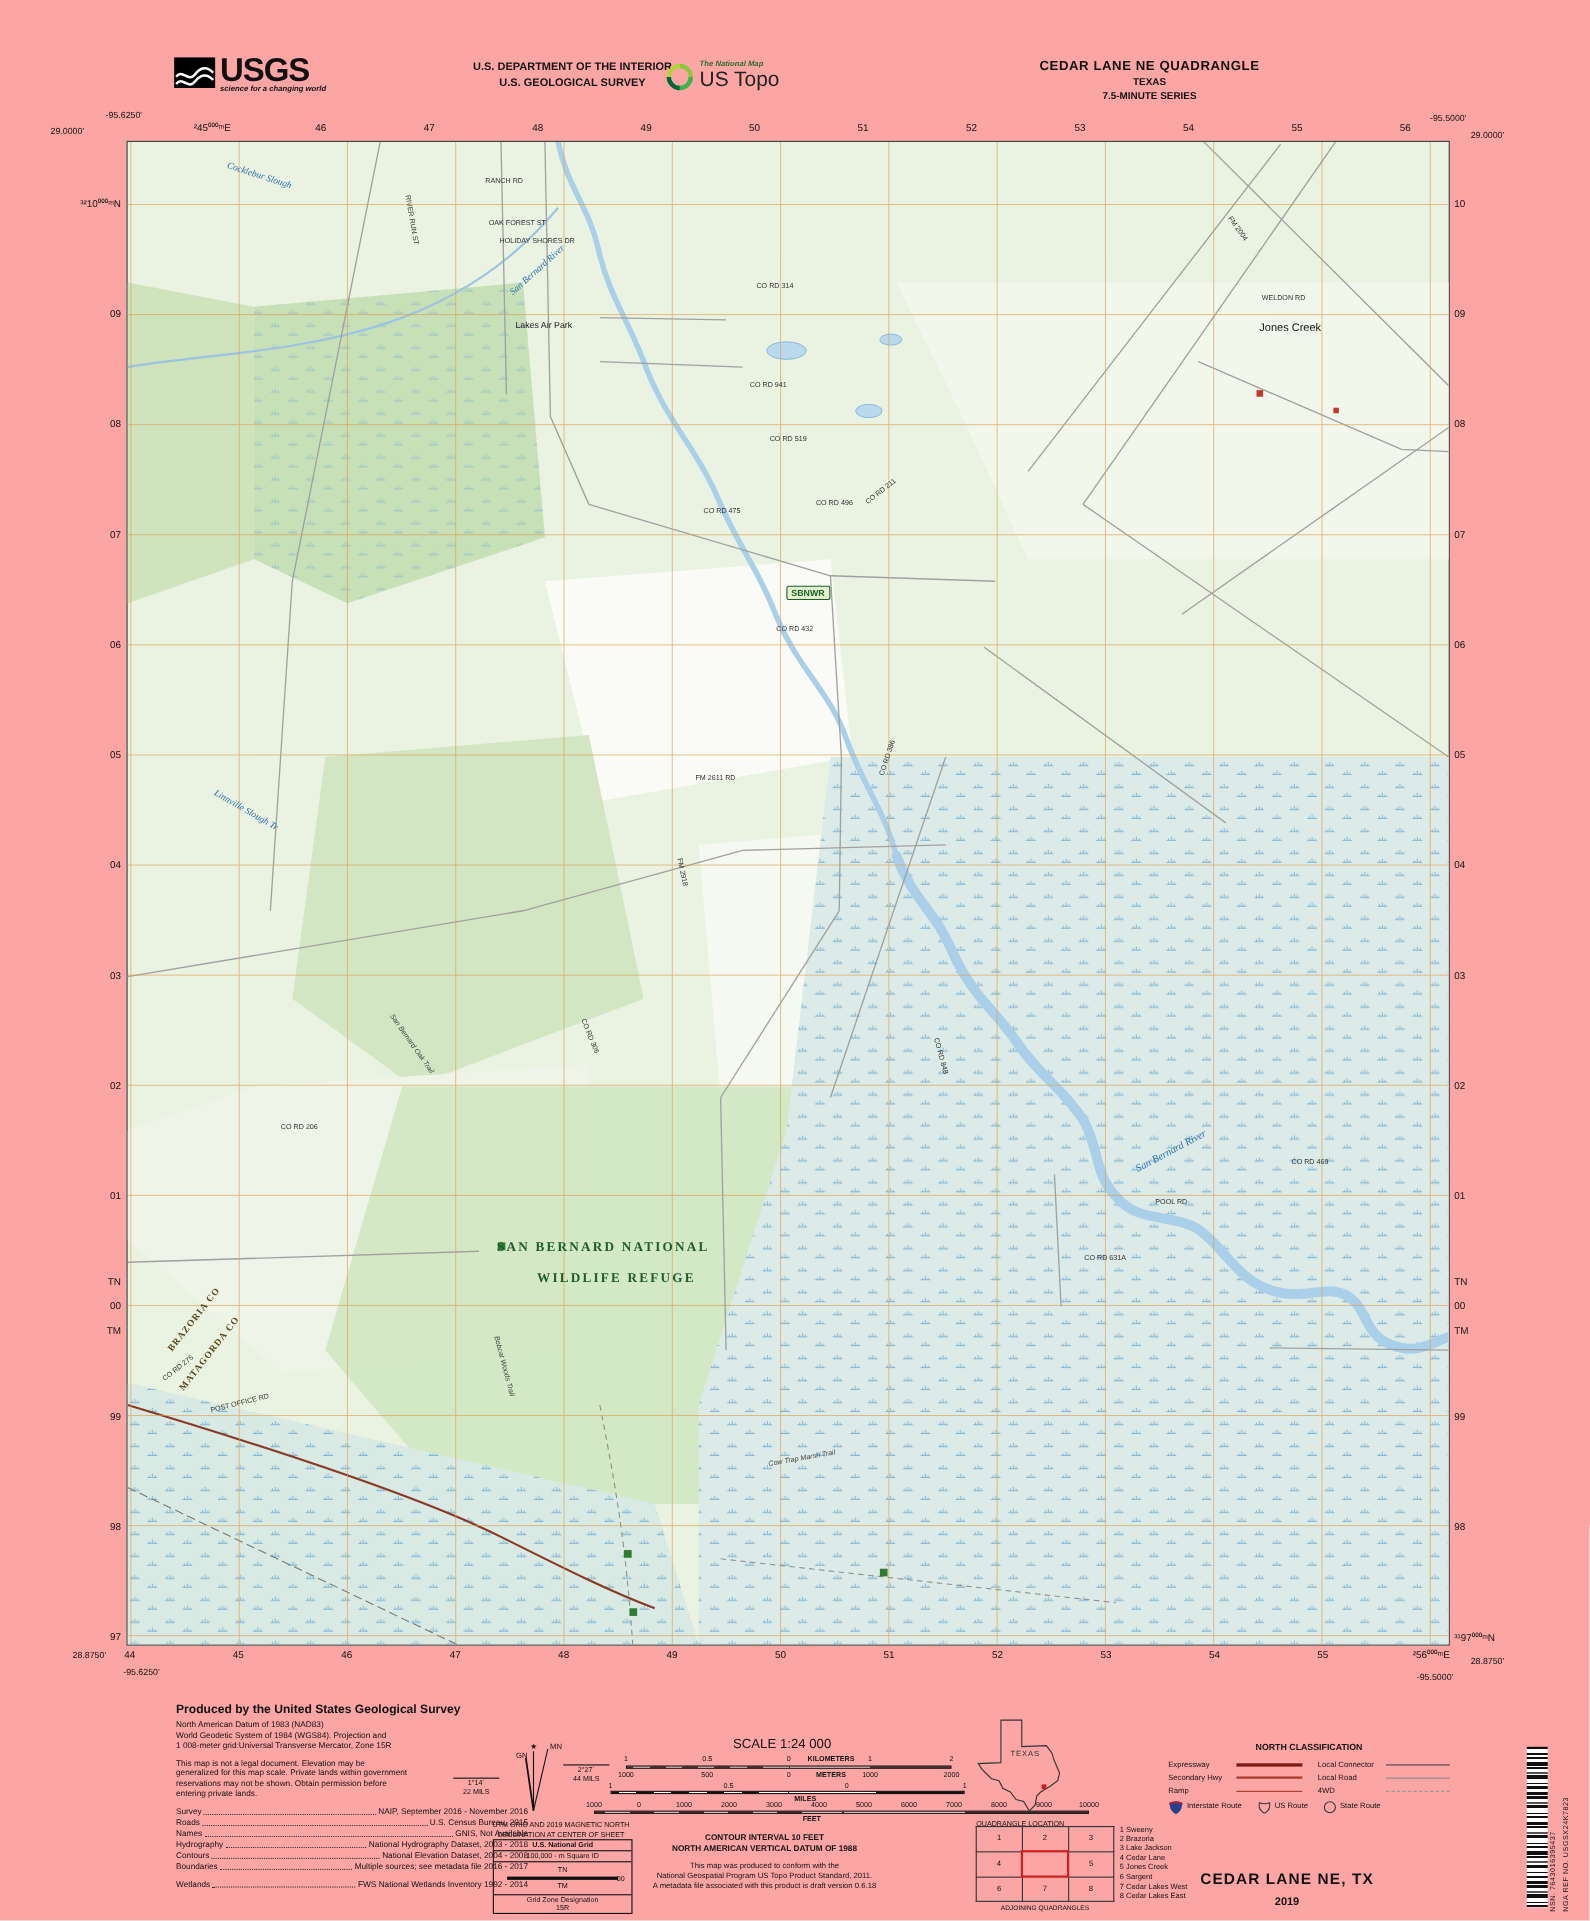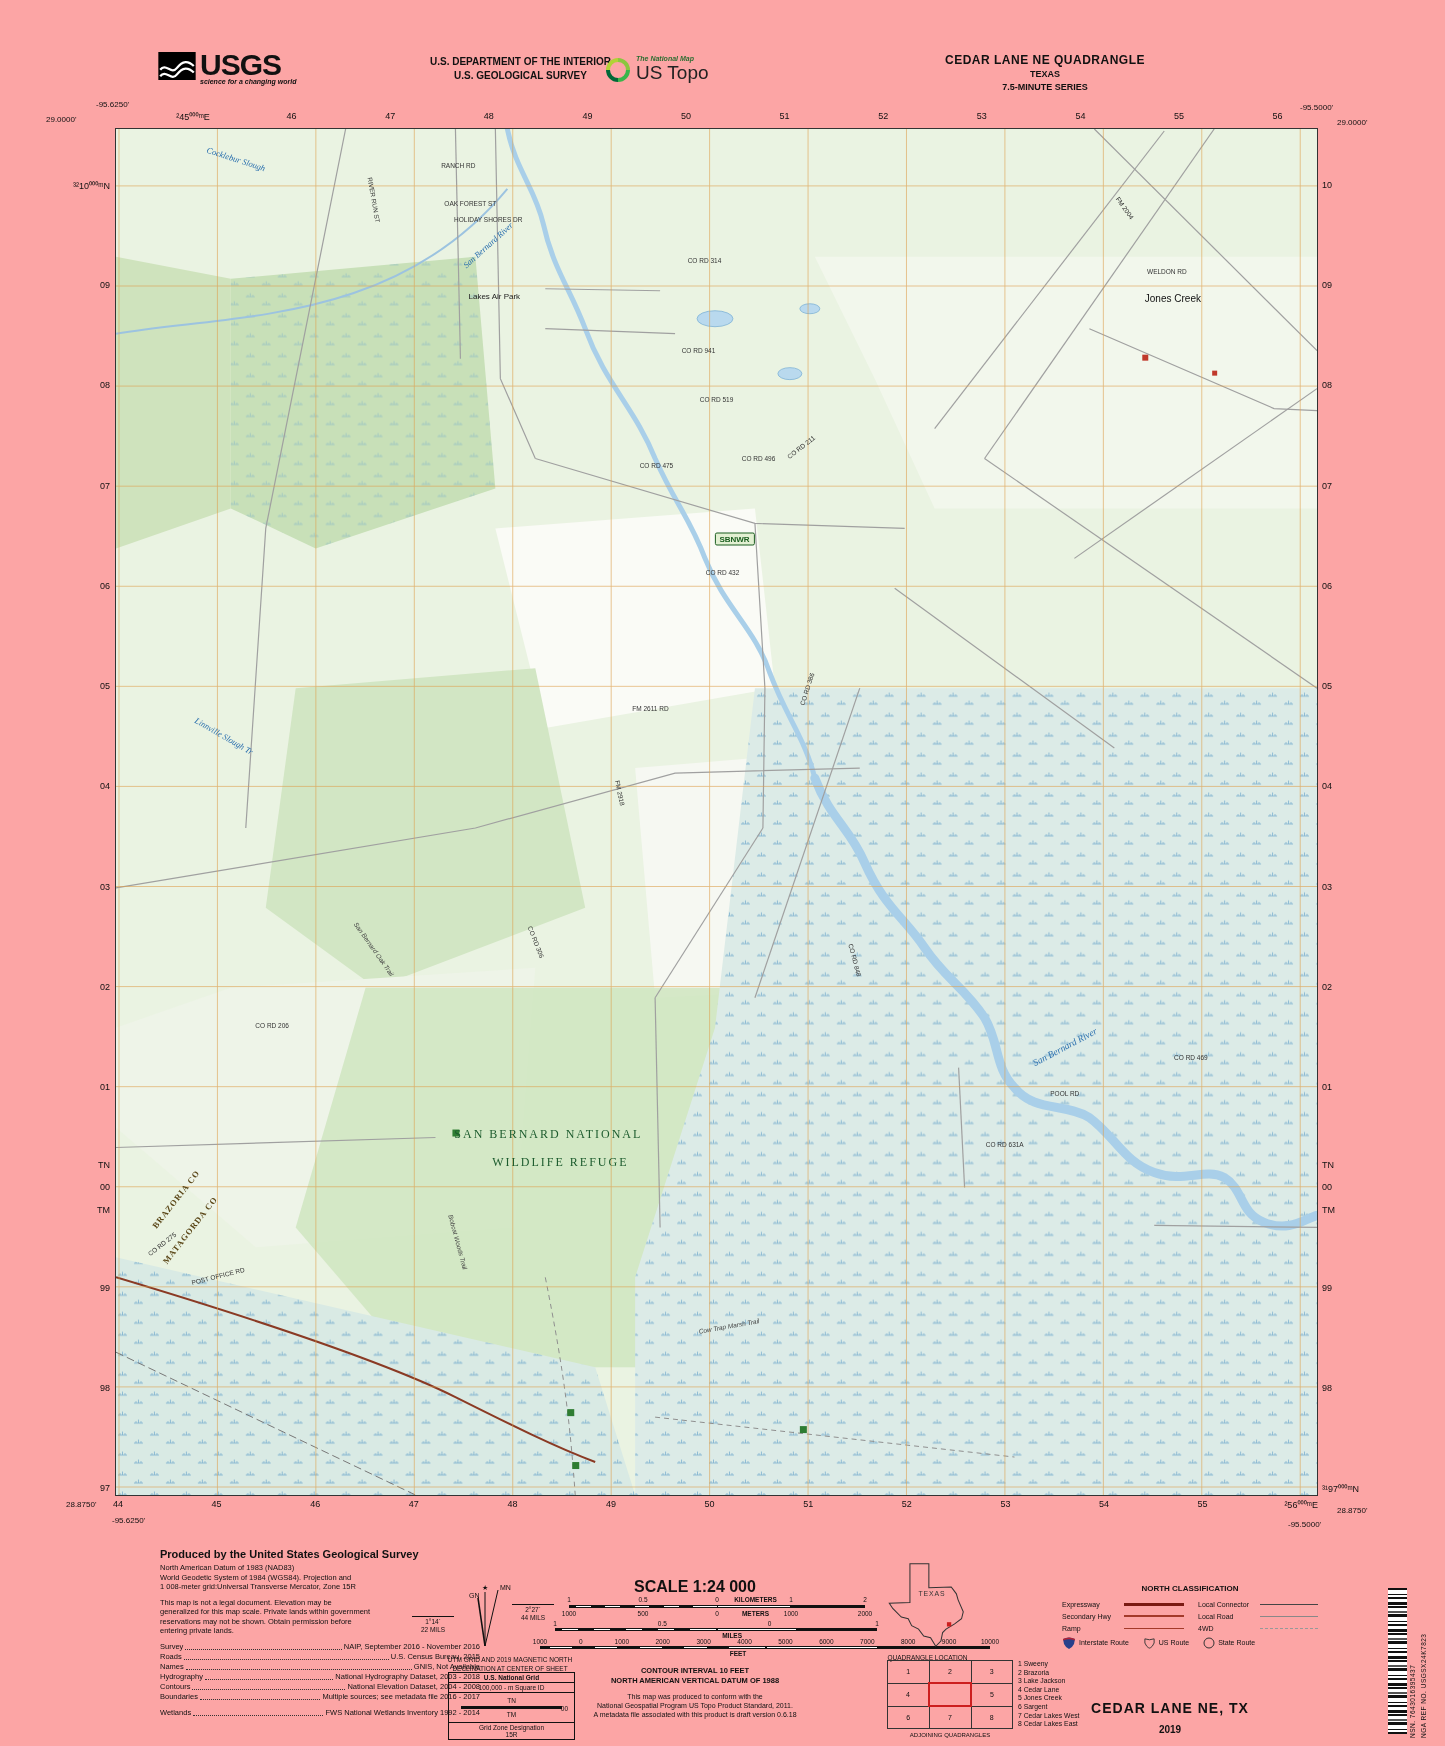--- a/index.html
+++ b/index.html
@@ -23,21 +23,21 @@
   #map svg{position:absolute;left:0;top:0;width:100%;height:100%;}
   #maplabels{position:absolute;left:0;top:0;width:100%;height:100%;}
   .mlab{position:absolute;white-space:nowrap;transform:translate(-50%,-50%);}
   .water{font-family:"Liberation Serif",serif;font-style:italic;color:#2a6fae;font-size:8.5px;}
   .water-big{font-family:"Liberation Serif",serif;font-style:italic;color:#2a6fae;font-size:9.5px;}
   .road{font-size:6.5px;color:#333;}
   .trail{font-size:6.5px;font-style:italic;color:#444;}
   .place{font-size:8px;color:#222;}
   .place-big{font-size:10px;color:#111;}
   .county{font-family:"Liberation Serif",serif;font-size:8.5px;font-weight:bold;color:#594516;letter-spacing:1px;}
-  .refuge-big{font-family:"Liberation Serif",serif;font-size:12px;font-weight:normal;color:#1d5c2e;letter-spacing:2px;}
+  .refuge-big{font-family:"Liberation Serif",serif;font-size:12px;font-weight:bold;color:#1d5c2e;letter-spacing:2px;}
   .refuge-badge{font-size:8px;font-weight:bold;color:#1b5e20;background:#e2f0d2;border:1px solid #1b5e20;padding:1px 4px;border-radius:2px;}
   .gridnum{position:absolute;font-size:9px;color:#111;transform:translate(-50%,-50%);white-space:nowrap;}
   .gridnum.lft{transform:translate(-100%,-50%);}
   .gridnum.rgt{transform:translate(0,-50%);}
   .corner{position:absolute;font-size:8px;color:#111;white-space:nowrap;}
   
   .prod{left:160px;top:1548px;width:330px;}
   .prod h4{margin:0 0 3px 0;font-size:11px;}
   .prod .ln{font-size:7.5px;line-height:9.5px;}
   .prod .gap{height:6px;}
@@ -47,21 +47,21 @@
   .decl-val{position:absolute;font-size:6.5px;text-align:center;line-height:8px;border-top:1px solid #111;padding-top:1px;}
   .decl-cap{left:400px;top:1656px;width:220px;text-align:center;font-size:6.5px;line-height:8.5px;}
   .usng{left:448px;top:1672px;width:125px;border:1px solid #111;font-size:6.5px;text-align:center;}
   .usng .t{font-weight:bold;border-bottom:1px solid #111;padding:1px 0;}
   .usng .s{border-bottom:1px solid #111;padding:1px 0;}
   .usng .mid{position:relative;padding:2px 0;}
   .usng .mid .ln{display:block;margin:2px 0;}
   .usng .bar{height:3px;background:#111;margin:1px 12px;}
   .usng .v00{position:absolute;right:6px;top:12px;font-size:6.5px;}
   .usng .g{border-top:1px solid #111;padding:1px 0;}
-  .scale-title{left:560px;top:1578px;width:270px;text-align:center;font-size:16px;font-weight:bold;}
+  .scale-title{left:576px;top:1578px;width:270px;text-align:center;font-size:12px;font-weight:normal;}
   .sbar{position:absolute;height:26px;}
   .ticks{position:absolute;left:0;width:100%;height:8px;font-size:6.5px;}
   .ticks span{position:absolute;transform:translateX(-50%);}
   .barline{position:absolute;left:0;width:100%;height:3px;background:
      linear-gradient(90deg,#111 0 2%,#fff 2% 7%,#111 7% 12%,#fff 12% 17%,#111 17% 22%,#fff 22% 27%,#111 27% 32%,#fff 32% 37%,#111 37% 42%,#fff 42% 50%,#111 50% 50.5%,#fff 50.5% 75%,#111 75% 100%);
      border:1px solid #111;box-sizing:border-box;}
   .bword{position:absolute;transform:translateX(-50%);font-size:6.5px;font-weight:bold;}
   .cnote{left:520px;top:1666px;width:350px;text-align:center;font-size:7.5px;font-weight:bold;line-height:10px;}
   .snote{left:490px;top:1692px;width:410px;text-align:center;font-size:7px;line-height:9px;}
   .texas{left:855px;top:1562px;width:145px;text-align:center;}

